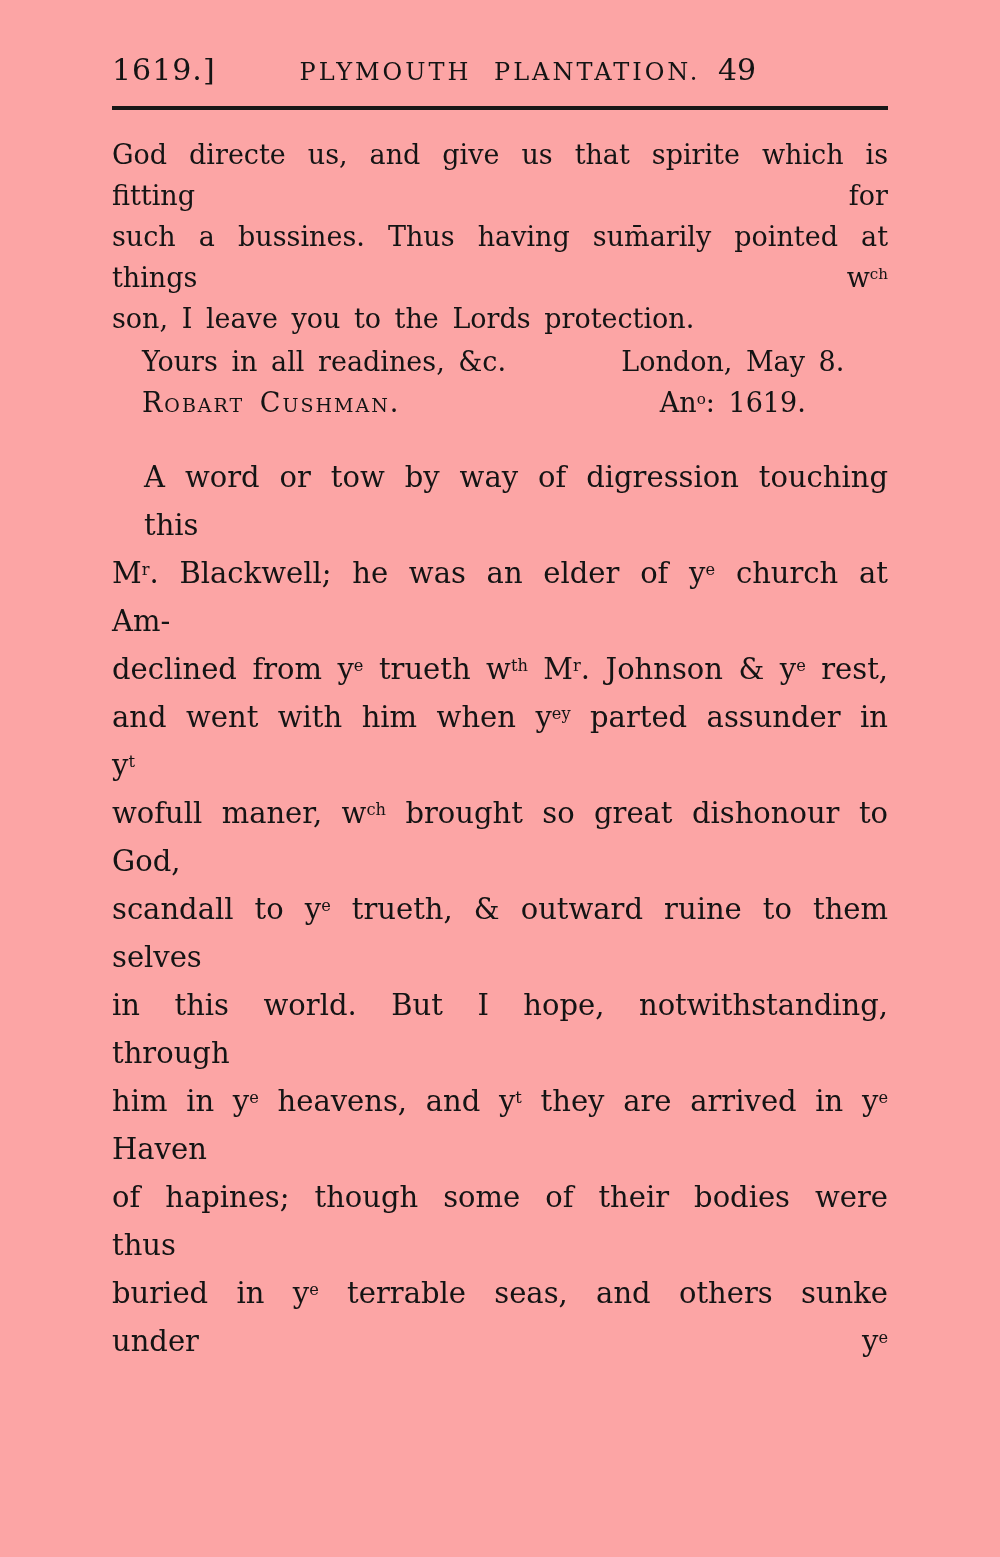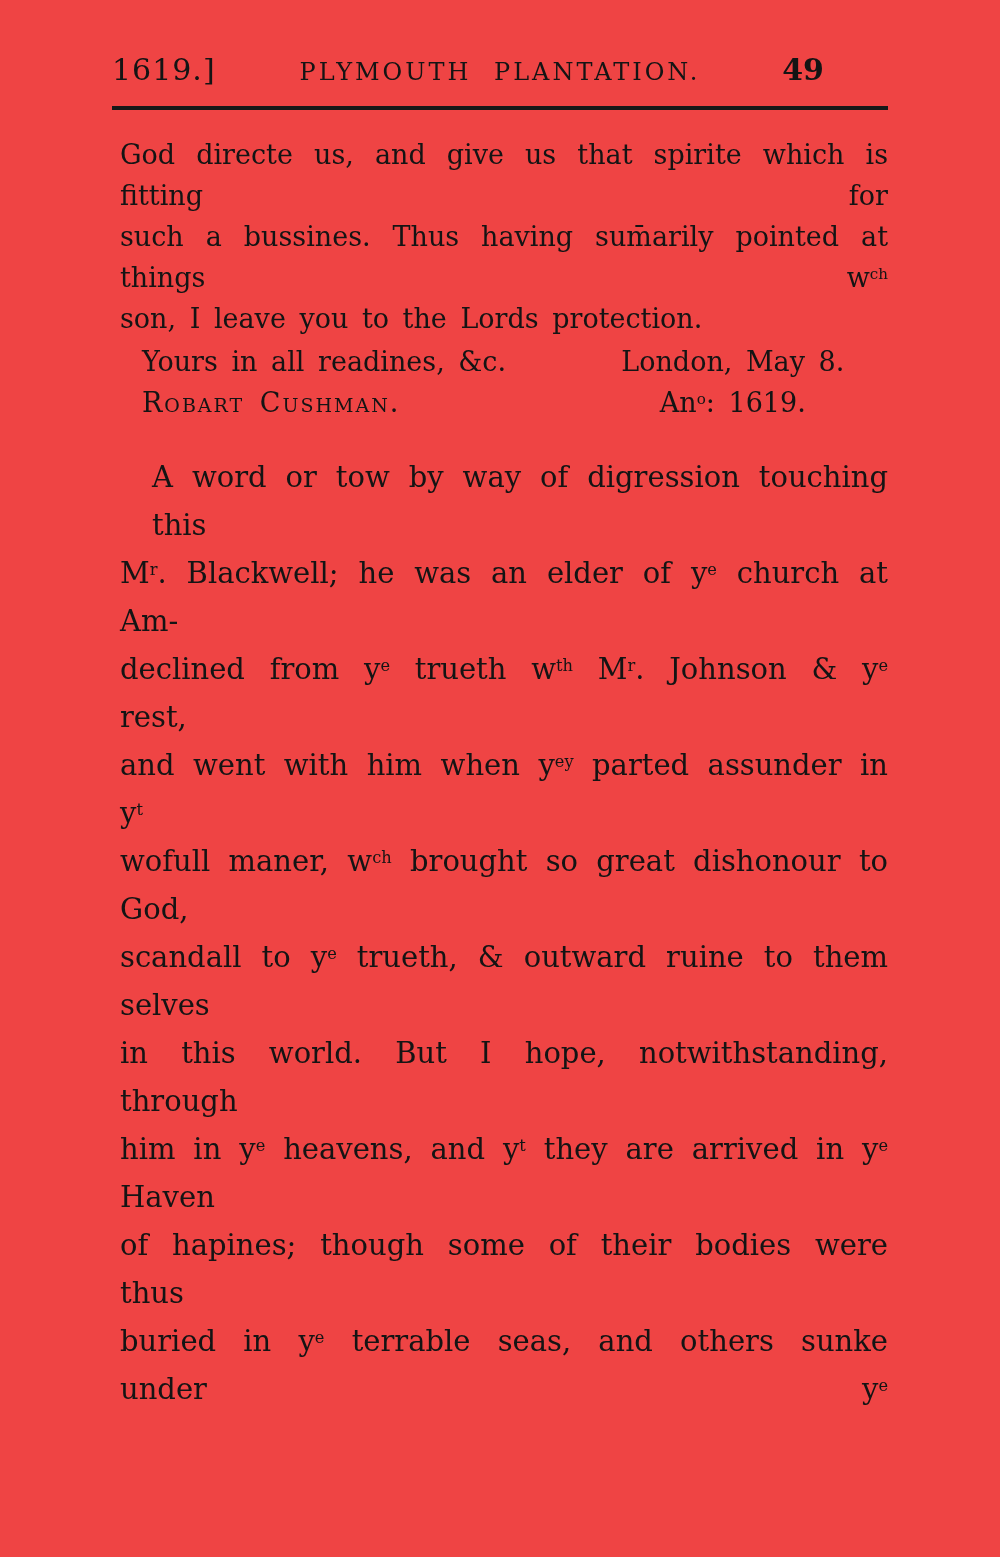--- a/index.html
+++ b/index.html
@@ -15,21 +15,21 @@
     position: relative;
     overflow: hidden;
   }
   .page {
     position: absolute;
     left: 0; top: 0;
     width: 1000px;
     height: 1557px;
     padding: 52px 112px 0 112px;
     box-sizing: border-box;
-    background: #ef4444;
+    background: #fca5a5;
   }
   
   .header {
     display: flex;
     align-items: baseline;
     justify-content: space-between;
     height: 38px;
   }
   .header .year {
     font-size: 30px;
@@ -39,22 +39,21 @@
   .header .title {
     font-size: 24px;
     letter-spacing: 3px;
     word-spacing: 12px;
     text-align: center;
     flex: 1;
   }
   .header .pagenum {
     font-size: 30px;
     width: 170px;
-    text-align: center;
-    font-weight: bold;
+    text-align: left;
   }
   .rule {
     border: 0;
     border-top: 4px solid #181818;
     height: 0;
     margin: 0;
   }
   .header-rule { margin-top: 16px; }
 
   
@@ -62,21 +61,20 @@
     margin-top: 24px;
     font-size: 27px;
     line-height: 41px;
     word-spacing: 5px;
   }
   .letter .jline,
   .mainpara .jline {
     text-align: justify;
     text-align-last: justify;
     text-justify: inter-word;
-    margin-left: 8px;
   }
   .letter .jline.no-stretch {
     text-align: left;
     text-align-last: left;
   }
   .sigblock { margin-top: 2px; }
   .sig-row { display: flex; }
   .sig-left {
     width: 60%;
     box-sizing: border-box;

